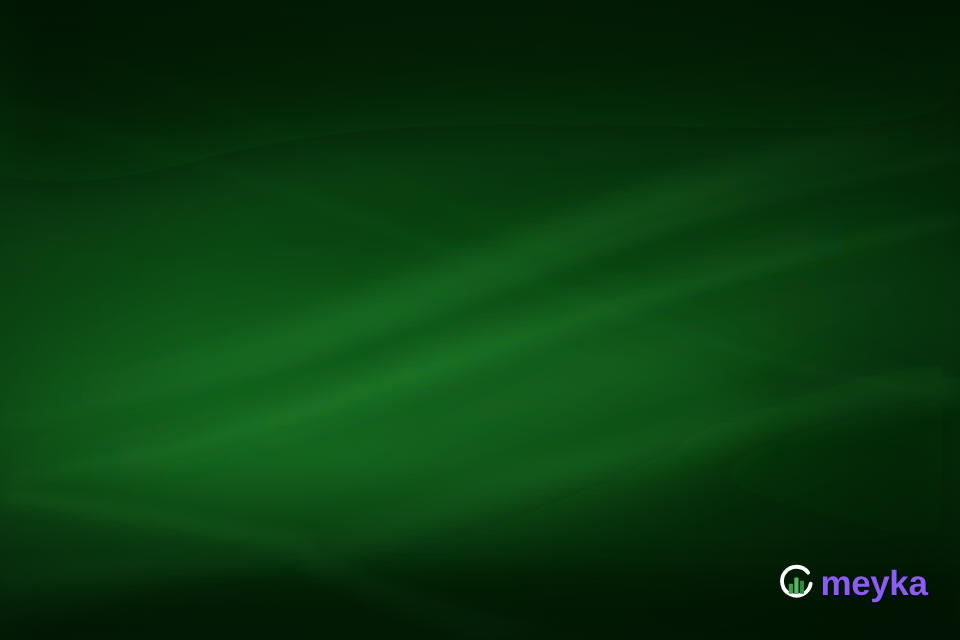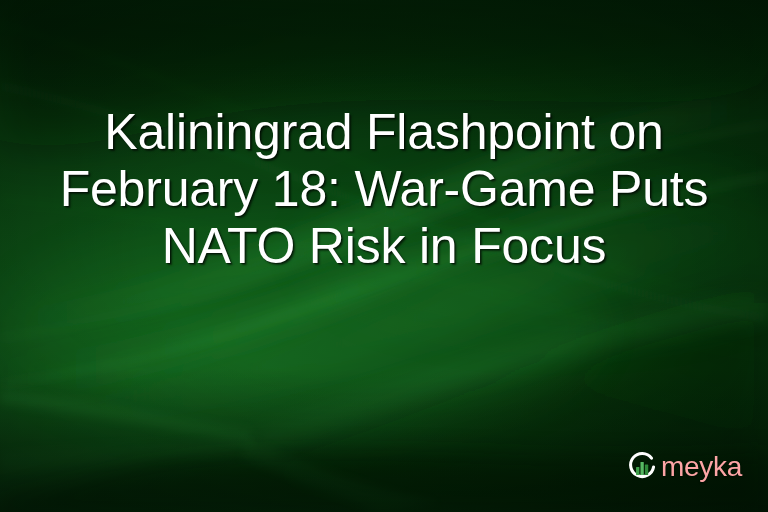--- a/index.html
+++ b/index.html
@@ -71,24 +71,24 @@
     gap: 4px;
     height: 38px;
   }
   .logo-mark {
     width: 34px;
     height: 34px;
     flex: none;
     display: block;
   }
   .logo-text {
-    color: #fca5a5;
+    color: #8b5cf6;
     font-family: "Liberation Sans", sans-serif;
     font-size: 28px;
-    font-weight: 400;
+    font-weight: 700;
     letter-spacing: -0.3px;
     line-height: 1;
     margin-left: -2px;
     text-shadow: 0 1px 2px rgba(0,0,0,0.5);
   }
 </style>
 </head>
 <body>
 
 <div class="card">
@@ -152,25 +152,20 @@
       <path d="M252,440 C300,462 360,486 440,504 L380,512 L240,458 Z" fill="#2f9a3b" opacity="0.14" filter="url(#blurSm)"></path>
       <path d="M0,452 C90,444 170,444 252,440 L252,452 C170,458 90,464 0,474 Z" fill="#2a8f36" opacity="0.13" filter="url(#blurSm)"></path>
 
       <ellipse cx="300" cy="330" rx="300" ry="110" fill="#1a7a26" opacity="0.16" filter="url(#blurLg)"></ellipse>
       <ellipse cx="560" cy="250" rx="260" ry="90" fill="#187523" opacity="0.10" filter="url(#blurLg)"></ellipse>
     </svg>
   </div>
 
   <div class="bg-vignette"></div>
 
-  <div class="headline-wrap">
-    <h1 class="headline">Kaliningrad Flashpoint on
-February 18: War-Game Puts
-NATO Risk in Focus</h1>
-  </div>
 
   <div class="logo">
     <svg class="logo-mark" viewBox="0 0 40 40" xmlns="http://www.w3.org/2000/svg">
 
       <path d="M31.2,9.6 A13.6,13.6 0 1 0 33.6,20" fill="none" stroke="#ffffff" stroke-width="3.6" stroke-linecap="round"></path>
 
       <rect x="13.0" y="20.0" width="3.9" height="9.4" rx="0.6" fill="#3f9f4b"></rect>
       <rect x="18.2" y="14.2" width="3.9" height="15.2" rx="0.6" fill="#57b863"></rect>
       <rect x="23.4" y="17.2" width="3.9" height="12.2" rx="0.6" fill="#2f8a3a"></rect>
     </svg>

